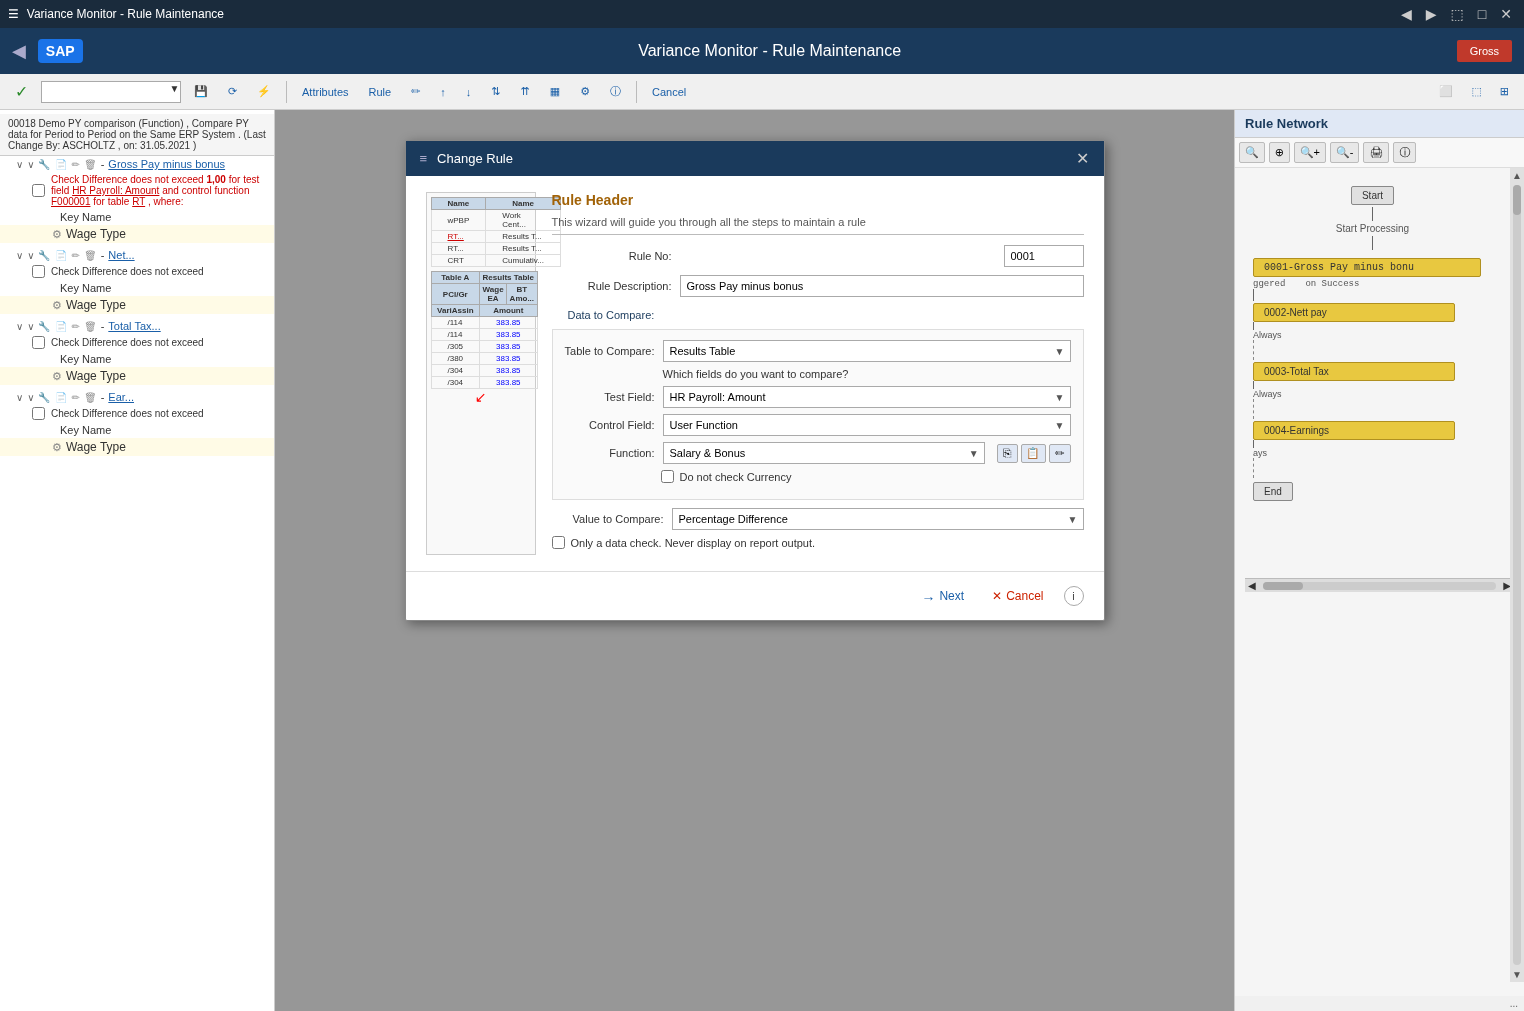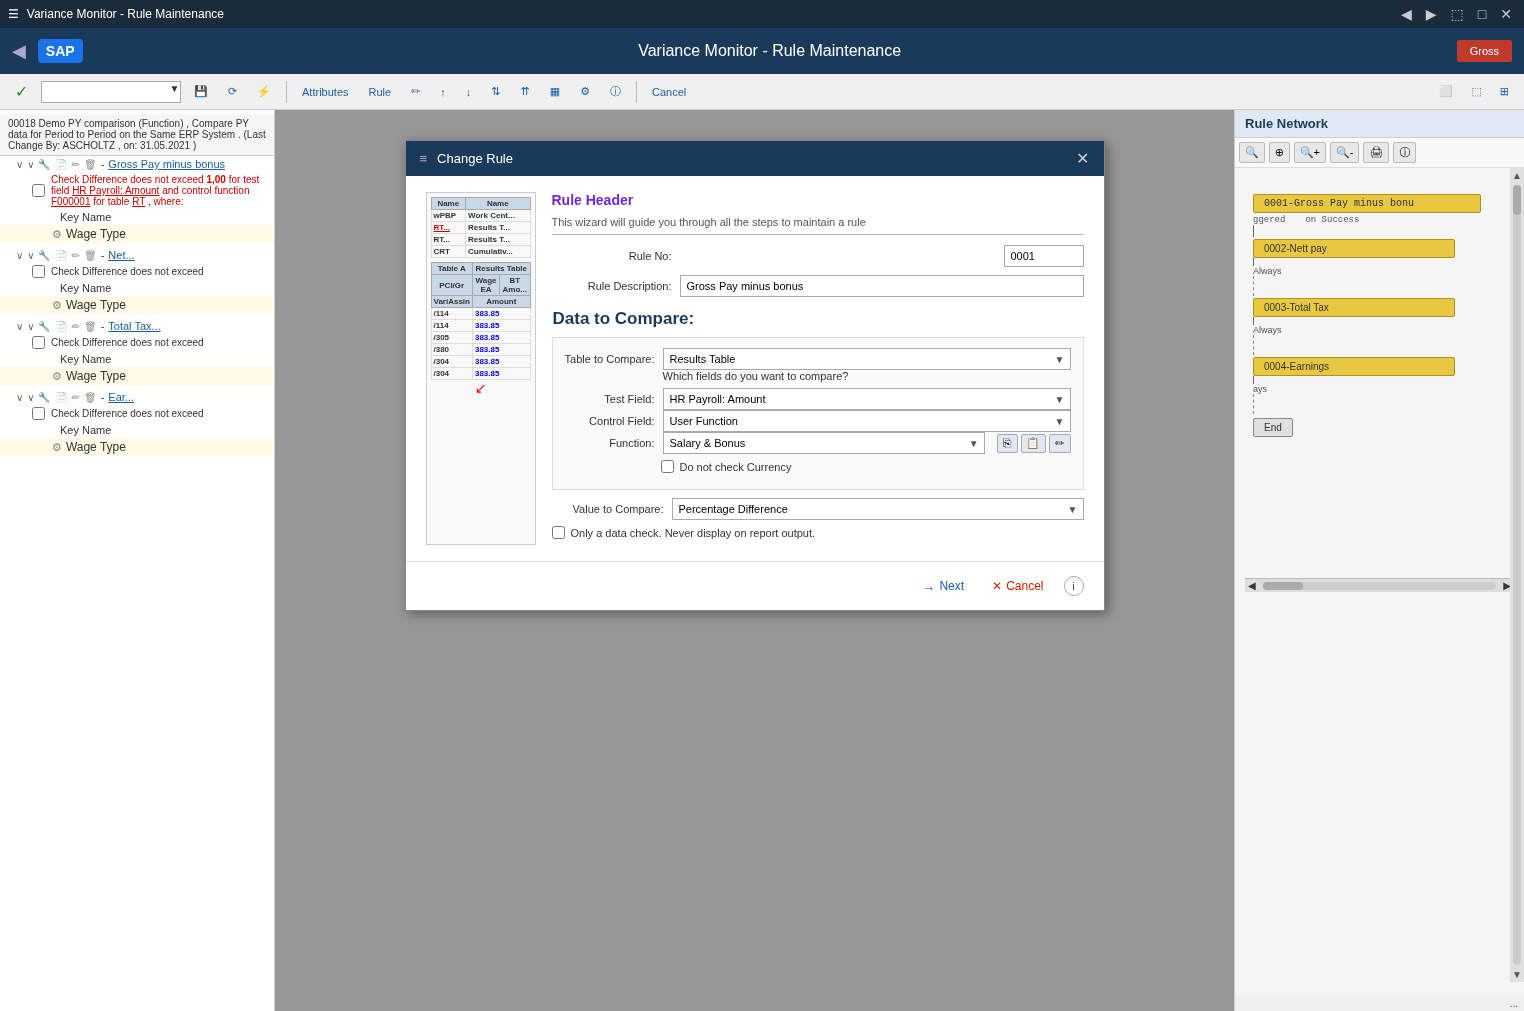--- a/index.html
+++ b/index.html
@@ -218,21 +218,21 @@
       background: #f9f9f9;
       padding: 4px;
       font-size: 9px;
     }
     .modal-form {
       flex: 1;
     }
     .section-title {
       font-size: 14px;
       font-weight: bold;
-      color: #6d28d9;
+      color: #a16207;
       margin-bottom: 8px;
     }
     .section-subtitle {
       font-size: 11px;
       color: #555;
       margin-bottom: 4px;
     }
     .section-divider {
       border: none;
       border-top: 1px solid #bbb;
@@ -254,24 +254,24 @@
     .field-input {
       height: 22px;
       border: 1px solid #aaa;
       padding: 0 6px;
       font-size: 11px;
       background: #fff;
     }
     .field-input-sm { width: 80px; }
     .field-input-lg { flex: 1; }
     .section-header {
-      font-size: 17px;
-      font-weight: bold;
+      font-size: 11px;
+      font-weight: normal;
       color: #1a3a5c;
-      margin: 12px 0 8px 1px;
+      margin: 12px 0 8px 16px;
     }
     .subsection {
       border: 1px solid #ddd;
       background: #fafafa;
       padding: 10px 12px;
       margin-bottom: 8px;
     }
     .select-wrap {
       position: relative;
       display: inline-block;
@@ -291,20 +291,21 @@
       top: 50%;
       transform: translateY(-50%);
       pointer-events: none;
       font-size: 10px;
       color: #555;
     }
     .field-select-full { width: 100%; }
     .inner-field-row {
       display: flex;
       align-items: center;
+      margin-bottom: 6px;
       gap: 8px;
     }
     .inner-label {
       width: 90px;
       font-size: 11px;
       color: #333;
       text-align: right;
     }
     .func-btns {
       display: flex;
@@ -345,21 +346,21 @@
       padding: 4px 8px;
     }
     .footer-btn-next { color: #1a5fa8; }
     .footer-btn-cancel { color: #cc2200; }
     .footer-btn-info { color: #444; border: 1px solid #aaa; border-radius: 50%; width: 20px; height: 20px; display: flex; align-items: center; justify-content: center; font-size: 11px; cursor: pointer; }
     .arrow-icon { font-size: 14px; }
 
     
     .prev-table { width: 100%; border-collapse: collapse; font-size: 8px; }
     .prev-table th { background: #c8d8e8; padding: 1px 2px; border: 1px solid #aaa; }
-    .prev-table td { padding: 1px 2px; border: 1px solid #ddd; font-weight: bold; }
+    .prev-table td { padding: 1px 16px; border: 1px solid #ddd; }
     .prev-arrow { color: red; font-size: 14px; text-align: center; }
 
     
     .net-container {
       padding: 8px;
       min-height: 400px;
       position: relative;
     }
     .net-node-box {
       display: inline-block;
@@ -762,20 +763,26 @@
       <div class="scroll-v">
         <span class="scroll-arrow">▲</span>
         <div class="scroll-track">
           <div class="scroll-thumb"></div>
         </div>
         <span class="scroll-arrow">▼</span>
       </div>
 
       <div class="net-container">
 
+        <div class="net-col" style="margin-right:14px;">
+          <div class="net-node-box">Start</div>
+          <div class="net-vert-line"></div>
+          <div style="font-size:10px;color:#555;">Start Processing</div>
+          <div class="net-vert-line"></div>
+        </div>
 
         <div style="margin-left:0;margin-top:8px;font-family:Liberation Mono, monospace;">
           <div class="net-node-box net-node-yellow" style="width:90%;font-size:10px;">0001-Gross Pay minus bonu</div>
           <div style="display:flex;gap:20px;margin-top:2px;">
             <span class="net-small-label">ggered</span>
             <span class="net-small-label">on Success</span>
           </div>
           <div class="net-vert-line" style="height:12px;"></div>
         </div>
 

